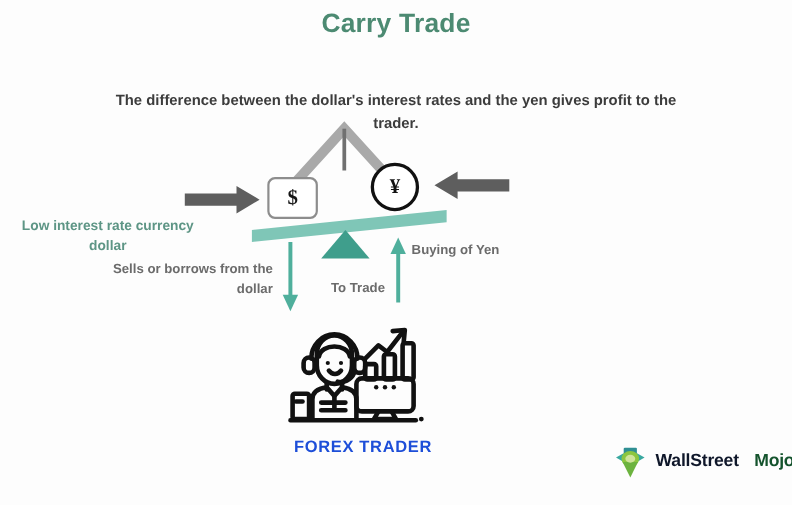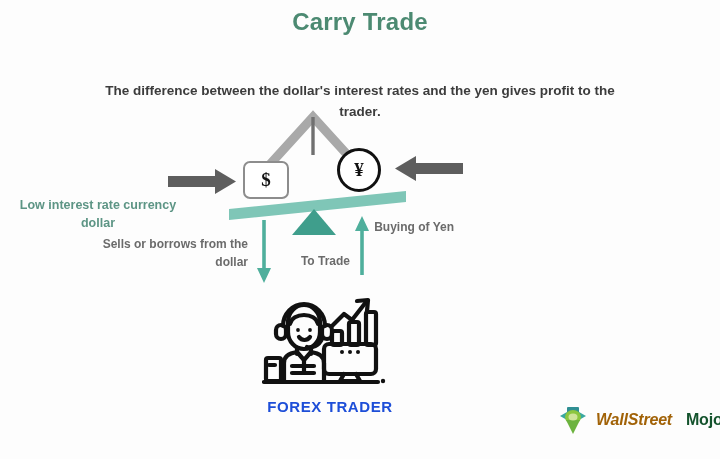--- a/index.html
+++ b/index.html
@@ -149,21 +149,21 @@
     align-items: center;
     gap: 6px;
   }
   #logo-mark { width: 34px; height: 34px; flex: none; }
   #logo-text {
     font-size: 16px;
     font-weight: bold;
     letter-spacing: -0.2px;
     white-space: nowrap;
   }
-  .logo-ws   { color: #a16207; font-style: italic; }
+  .logo-ws   { color: #0f172a; }
   .logo-mojo { color: #14532d; margin-left: 14px; }
 </style>
 </head>
 <body>
 
 <div id="canvas">
 
   <div class="title">Carry Trade</div>
 
   <div class="subtitle">The difference between the dollar's interest rates and the yen gives profit to the trader.</div>

